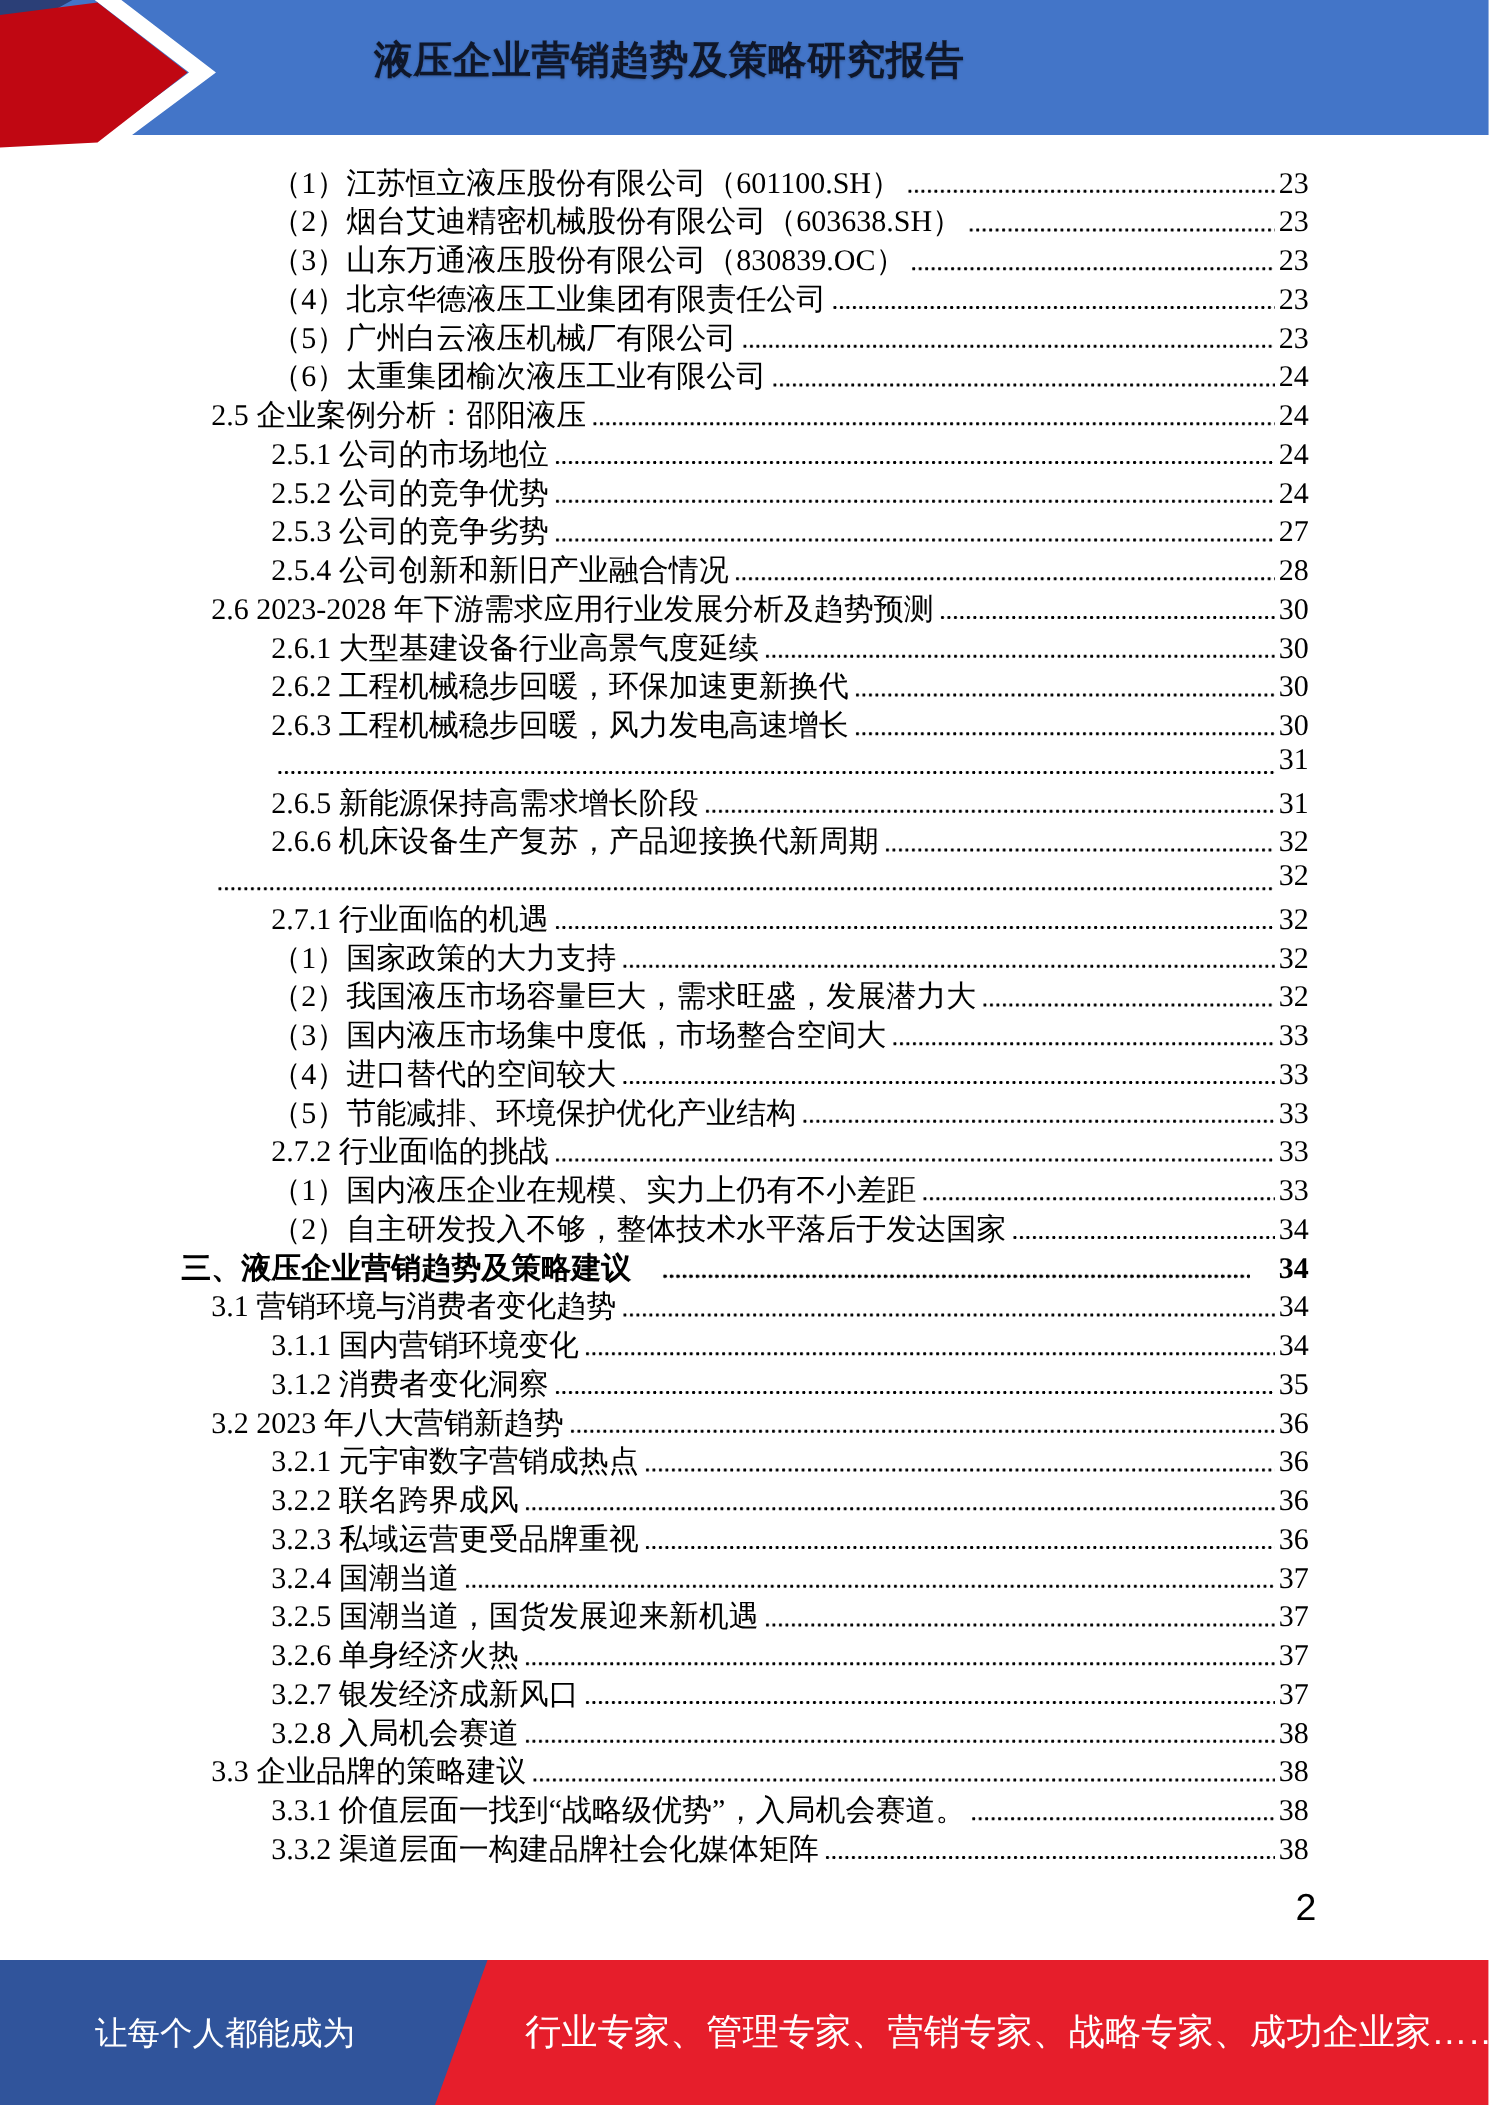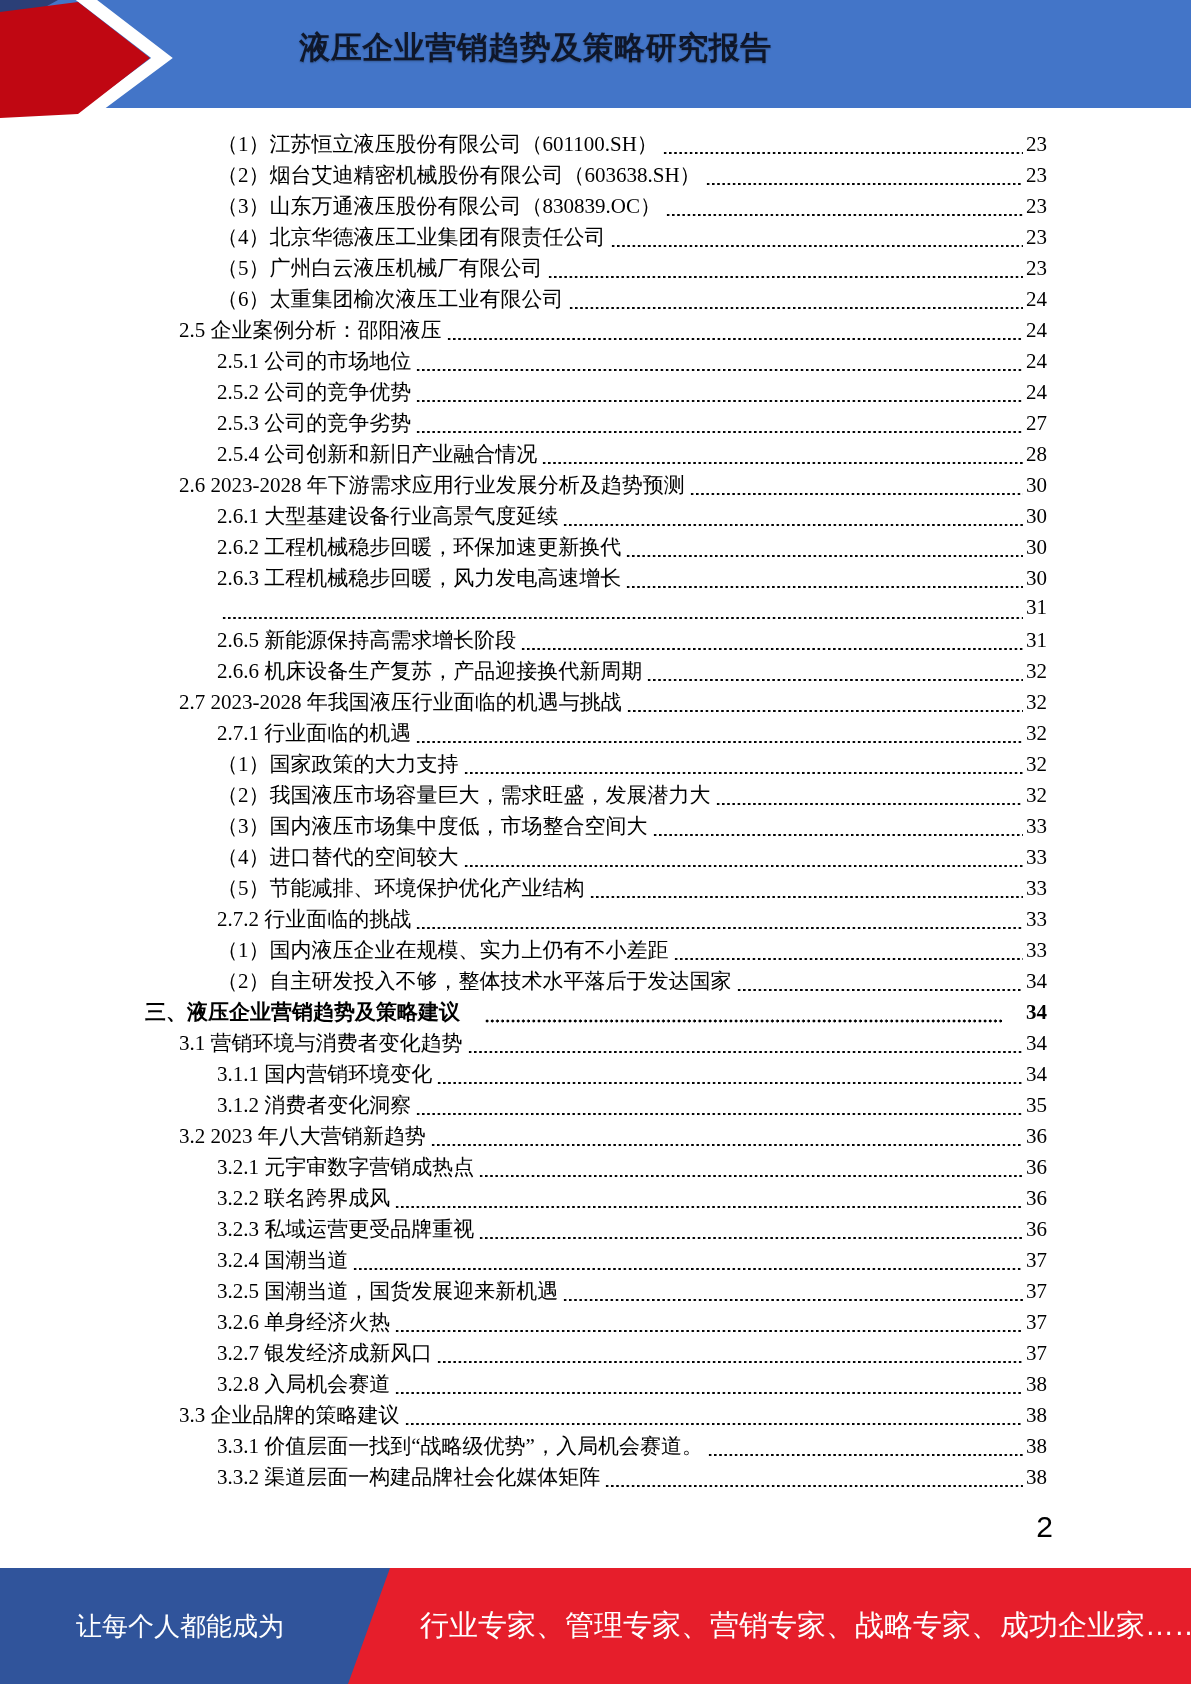--- a/index.html
+++ b/index.html
@@ -22,27 +22,27 @@
     box-sizing:border-box;padding-right:120px;
     text-align:center;
     font-family:"Liberation Sans","DejaVu Sans",sans-serif;
     font-size:31px;font-weight:bold;color:#0f172a;
     line-height:40px;letter-spacing:0.5px;
     text-shadow:0 1px 2px rgba(0,0,0,0.25);
   }
   
   .toc{
     position:absolute;top:130px;left:145px;width:902px;
-    font-size:21px;
+    font-size:24px;
   }
   .toc-row{
     display:flex;align-items:baseline;height:31px;white-space:nowrap;
   }
   .toc-row.lvl1{margin-left:0;font-weight:bold;gap:20px;}
-  .toc-row.lvl2{margin-left:34px;}
+  .toc-row.lvl2{margin-left:24px;}
   .toc-row.lvl3{margin-left:72px;}
   .toc-label{flex:0 0 auto;}
   .leader{
     flex:1 1 auto;min-width:14px;height:4px;
     align-self:flex-end;margin:0 3px 6px 5px;
     background-image:radial-gradient(circle at 2px 2px,#000 1.1px,transparent 1.45px);
     background-size:5.2px 4px;background-repeat:repeat-x;
   }
   .toc-row.lvl1 .leader{
     background-image:radial-gradient(circle at 2px 2px,#000 1.35px,transparent 1.7px);
@@ -165,21 +165,20 @@
     <span class="toc-label">2.6.5 新能源保持高需求增长阶段</span>
     <span class="leader"></span>
     <span class="toc-page">31</span>
   </div>
     <div class="toc-row lvl3">
     <span class="toc-label">2.6.6 机床设备生产复苏，产品迎接换代新周期</span>
     <span class="leader"></span>
     <span class="toc-page">32</span>
   </div>
     <div class="toc-row lvl2">
-    <span class="toc-label">2.7 2023-2028 年我国液压行业面临的机遇与挑战</span>
     <span class="leader"></span>
     <span class="toc-page">32</span>
   </div>
     <div class="toc-row lvl3">
     <span class="toc-label">2.7.1 行业面临的机遇</span>
     <span class="leader"></span>
     <span class="toc-page">32</span>
   </div>
     <div class="toc-row lvl3">
     <span class="toc-label">（1）国家政策的大力支持</span>

